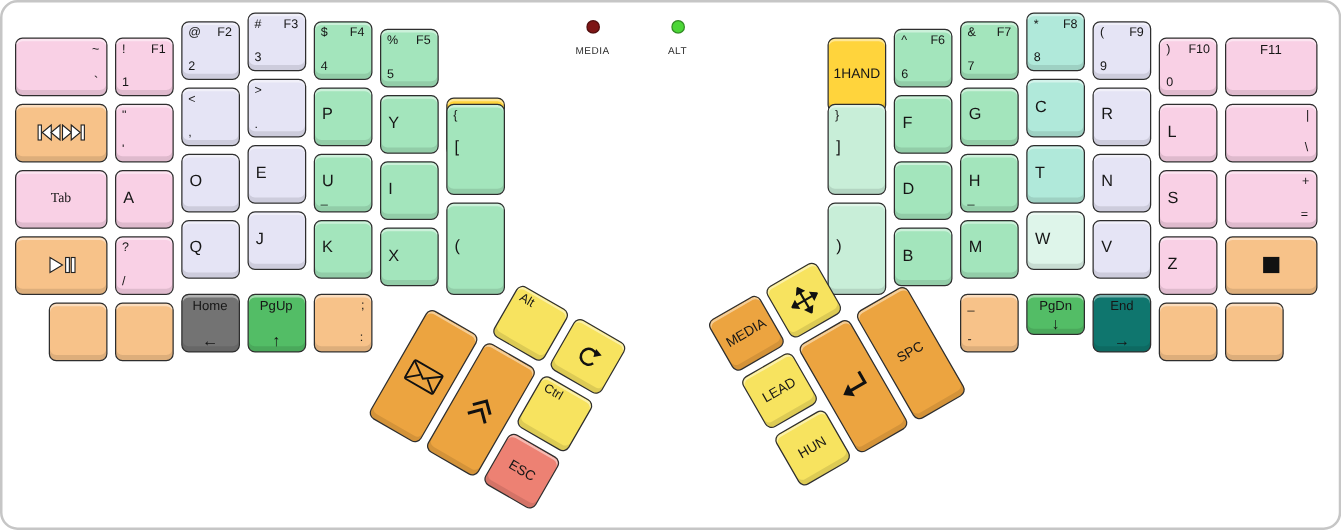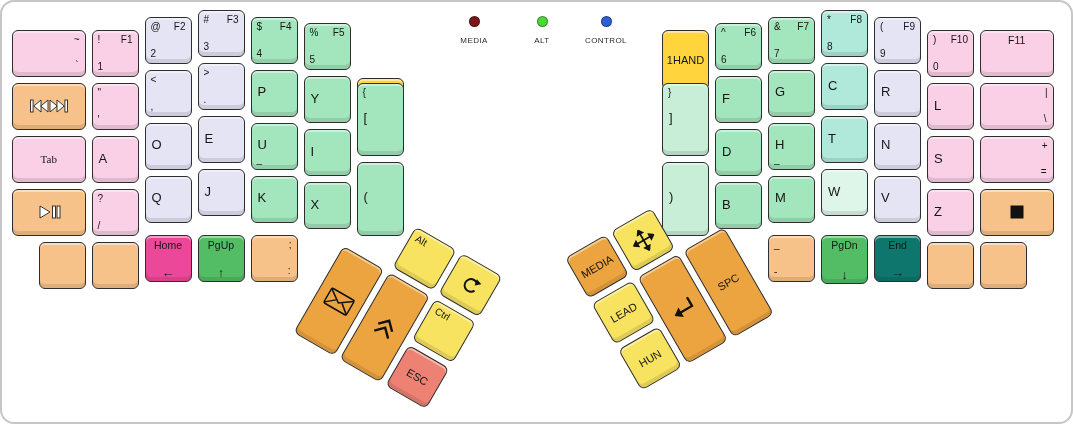--- a/index.html
+++ b/index.html
@@ -36,24 +36,20 @@
 
 <div id="board">
   <div class="indicator ind-shift">
     <span class="led" style="background: rgb(125, 22, 22);"></span>
     <span class="led-label">MEDIA</span>
   </div>
   <div class="indicator ind-alt">
     <span class="led" style="background: rgb(76, 214, 55);"></span>
     <span class="led-label">ALT</span>
   </div>
-  <div class="indicator ind-control">
-    <span class="led" style="background: rgb(46, 95, 211);"></span>
-    <span class="led-label">CONTROL</span>
-  </div>
 <div class="section" style="left: 10px; top: 8px;">
       <div class="key" style="left: 0px; top: 19.875px; width: 73.5px; height: 47px; background: rgb(249, 208, 229);">
         <span class="lg tr">~</span>
         <span class="lg br">`</span>
       </div>
       <div class="key" style="left: 0px; top: 72.875px; width: 73.5px; height: 47px; background: rgb(247, 194, 137);">
         <span class="icon">
           <svg width="40" height="16" viewBox="0 0 40 16">
             <g fill="#ffffff" stroke="#222" stroke-width="0.9">
               <rect x="1.5" y="2" width="2.6" height="12"></rect>
@@ -160,21 +156,21 @@
       </div>
       <div class="key" style="left: 344.5px; top: 72.875px; width: 47px; height: 73.5px; background: rgb(163, 229, 188);">
         <span class="lg tl">{</span>
         <span class="lg ml">[</span>
       </div>
       <div class="key" style="left: 344.5px; top: 152.375px; width: 47px; height: 73.5px; background: rgb(163, 229, 188);">
         <span class="lg ml">(</span>
       </div>
       <div class="key" style="left: 26.5px; top: 231.875px; width: 47px; height: 47px; background: rgb(247, 194, 137);"></div>
       <div class="key" style="left: 79.5px; top: 231.875px; width: 47px; height: 47px; background: rgb(247, 194, 137);"></div>
-      <div class="key" style="left: 132.5px; top: 225.25px; width: 47px; height: 47px; background: #ec4899;">
+      <div class="key" style="left: 132.5px; top: 225.25px; width: 47px; height: 47px; background: #737373;">
         <span class="lg tc">Home</span>
         <span class="lg bc">←</span>
       </div>
       <div class="key" style="left: 185.5px; top: 225.25px; width: 47px; height: 47px; background: rgb(83, 189, 102);">
         <span class="lg tc">PgUp</span>
         <span class="lg bc">↑</span>
       </div>
       <div class="key" style="left: 238.5px; top: 225.25px; width: 47px; height: 47px; background: rgb(247, 194, 137);">
         <span class="lg tr">;</span>
         <span class="lg br">:</span>
@@ -277,21 +273,21 @@
         <span class="icon">
           <svg width="14" height="14" viewBox="0 0 14 14">
             <rect x="0.5" y="0.5" width="13" height="13" fill="#111"></rect>
           </svg>
         </span>
       </div>
       <div class="key" style="left: 106px; top: 225.25px; width: 47px; height: 47px; background: rgb(247, 194, 137);">
         <span class="lg tl">_</span>
         <span class="lg bl">-</span>
       </div>
-      <div class="key" style="left: 159px; top: 225.25px; width: 47px; height: 49px; background: rgb(83, 189, 102);">
+      <div class="key" style="left: 159px; top: 225.25px; width: 47px; height: 33px; background: rgb(83, 189, 102);">
         <span class="lg tc">PgDn</span>
         <span class="lg bc">↓</span>
       </div>
       <div class="key" style="left: 212px; top: 225.25px; width: 47px; height: 47px; background: #0f766e;">
         <span class="lg tc">End</span>
         <span class="lg bc">→</span>
       </div>
       <div class="key" style="left: 265px; top: 231.875px; width: 47px; height: 47px; background: rgb(247, 194, 137);"></div>
       <div class="key" style="left: 318px; top: 231.875px; width: 47px; height: 47px; background: rgb(247, 194, 137);"></div>
     </div>

